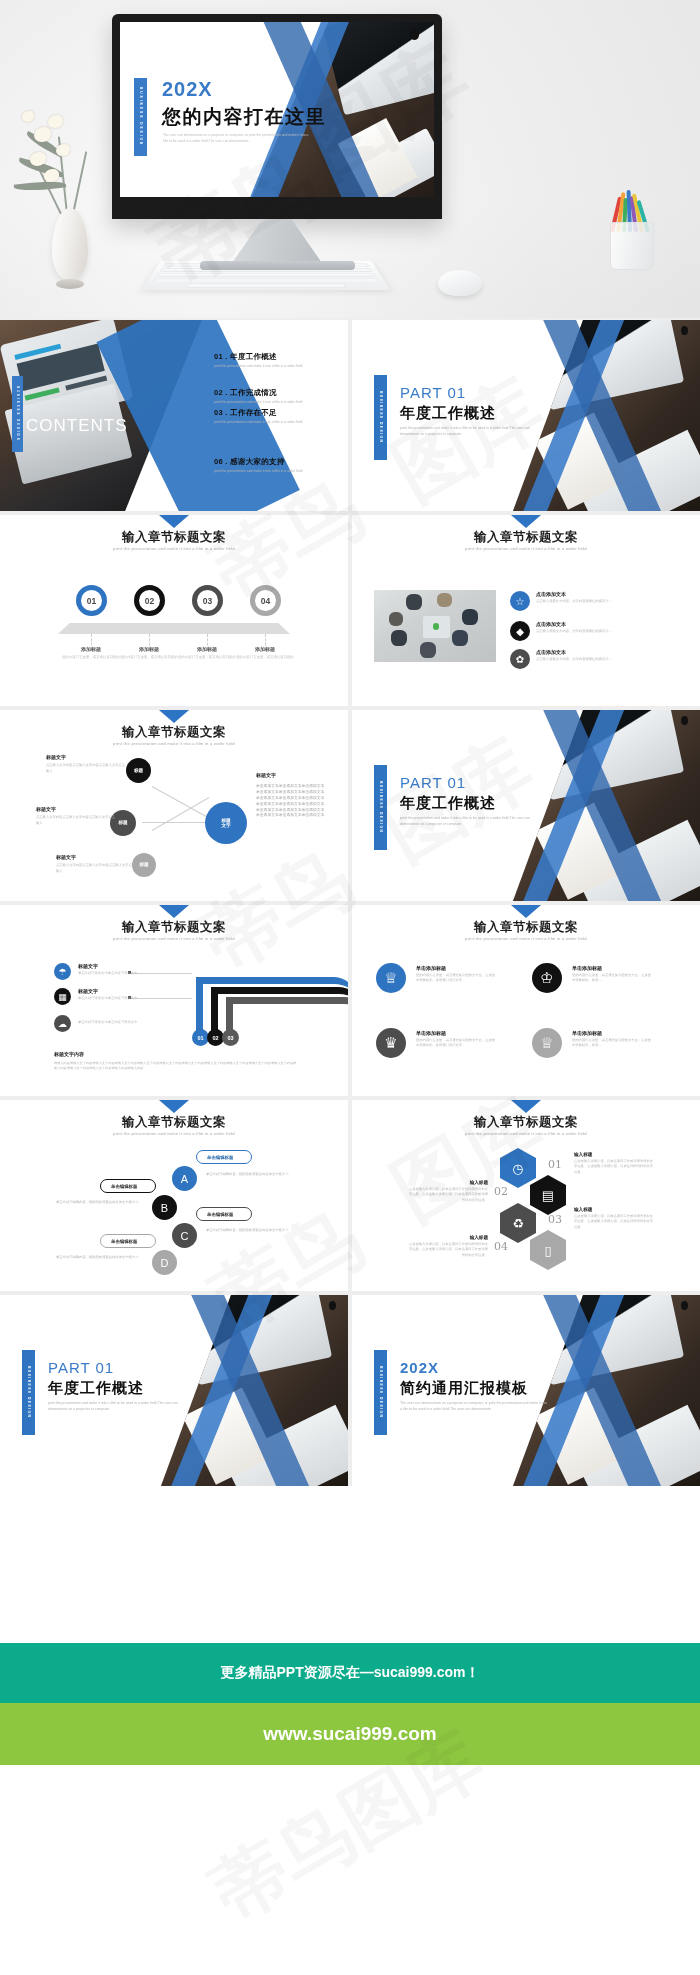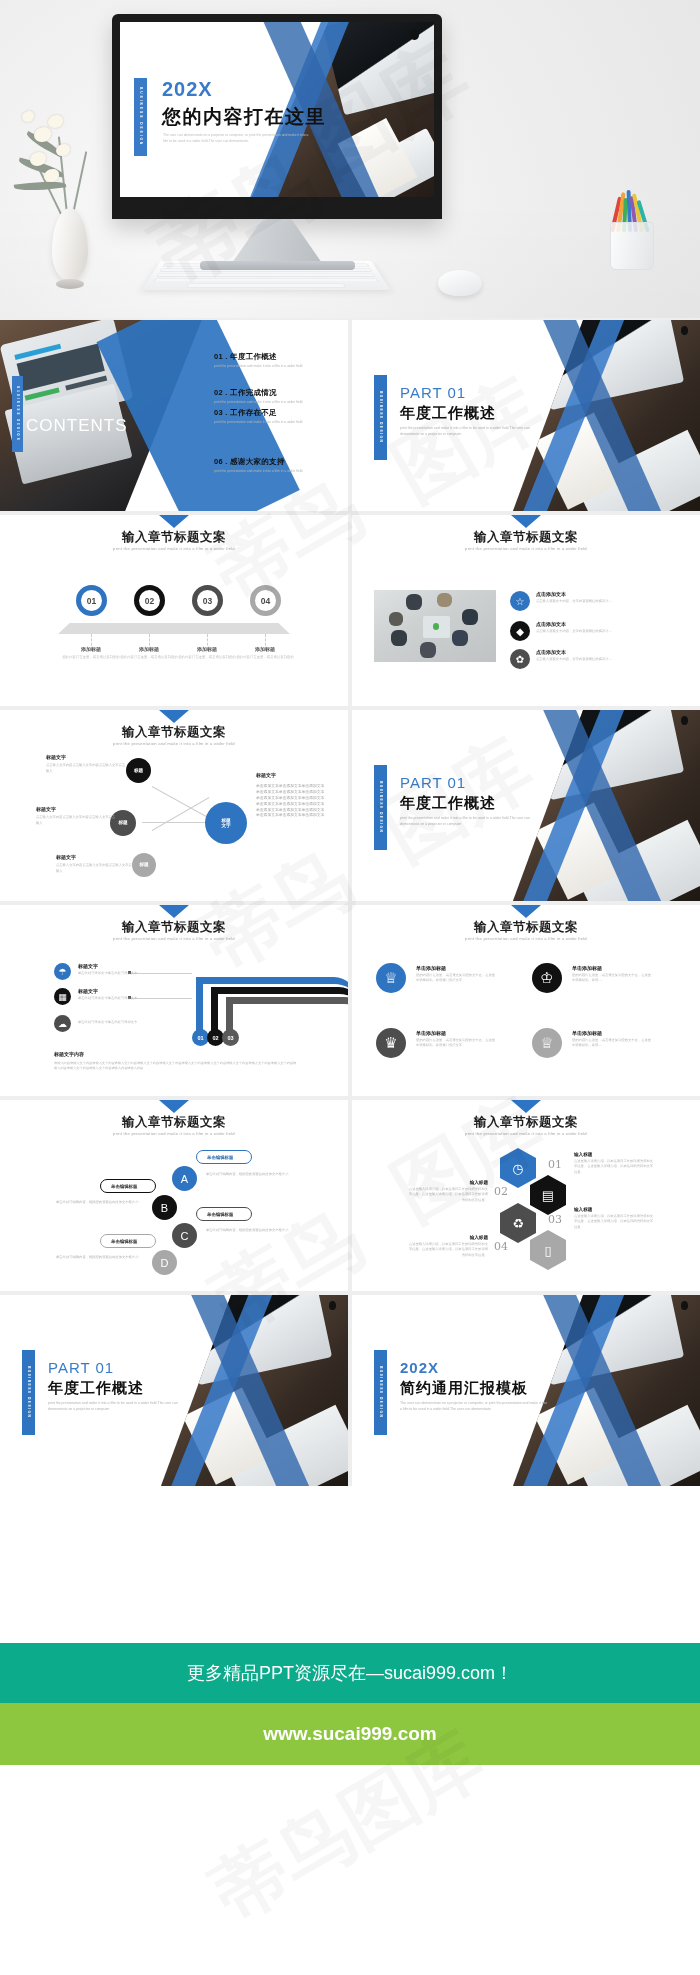--- a/index.html
+++ b/index.html
@@ -176,21 +176,21 @@
      clip-path:polygon(50% 0,100% 25%,100% 75%,50% 100%,0 75%,0 25%);
      display:flex;align-items:center;justify-content:center;color:#fff;font-size:13px;}
   .hnum{position:absolute;font-size:11px;color:#9a9a9a;font-family:"DejaVu Serif","Liberation Serif",serif;}
   .htxt{position:absolute;width:82px;}
   .htxt .h{font-size:4.6px;font-weight:700;color:#222;}
   .htxt .b{font-size:3.3px;color:#b4b4b4;line-height:1.65;margin-top:2px;}
 
   
   .gap{width:700px;height:153px;background:#fff;}
   .ban1{width:700px;height:60px;background:#0cab8b;display:flex;align-items:center;justify-content:center;}
-  .ban1 span{color:#fff;font-size:18px;font-weight:400;letter-spacing:0px;}
+  .ban1 span{color:#fff;font-size:14px;font-weight:700;letter-spacing:0px;}
   .ban2{width:700px;height:62px;background:#8dc63f;display:flex;align-items:center;justify-content:center;}
   .ban2 span{color:#fff;font-size:19px;font-weight:700;}
   .tail{width:700px;height:160px;background:#fff;position:relative;}
 </style>
 </head>
 <body>
 
 <div class="hero">
   <div class="hero-bg"></div>
   <div class="desk-shadow"></div>

